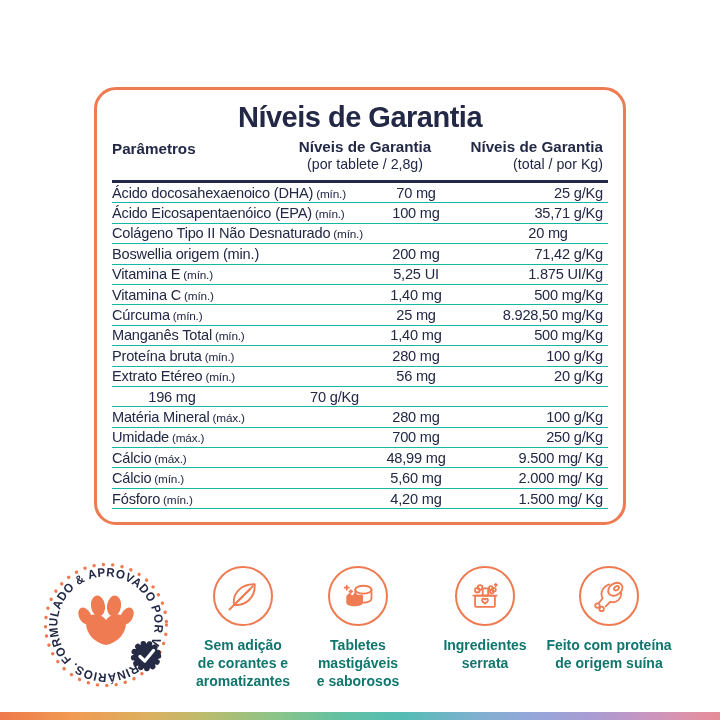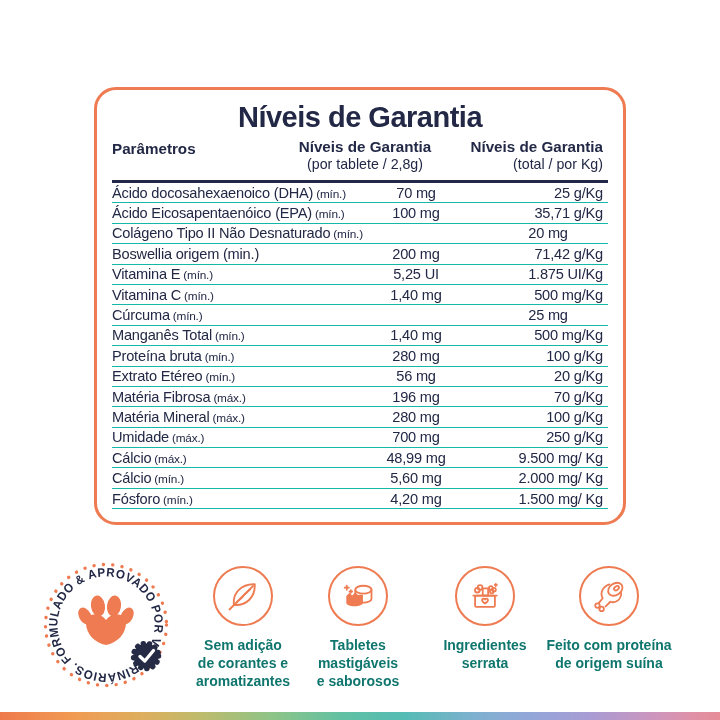--- a/index.html
+++ b/index.html
@@ -108,38 +108,38 @@
           <div class="c3">1.875 UI/Kg</div>
         </div>
       <div class="row">
           <div class="c1"><span>Vitamina C</span><span class="qual">(mín.)</span></div>
           <div class="c2">1,40 mg</div>
           <div class="c3">500 mg/Kg</div>
         </div>
       <div class="row">
           <div class="c1"><span>Cúrcuma</span><span class="qual">(mín.)</span></div>
           <div class="c2">25 mg</div>
+          <div class="c3">8.928,50 mg/Kg</div>
         </div>
       <div class="row">
           <div class="c1"><span>Manganês Total</span><span class="qual">(mín.)</span></div>
           <div class="c2">1,40 mg</div>
           <div class="c3">500 mg/Kg</div>
         </div>
       <div class="row">
           <div class="c1"><span>Proteína bruta</span><span class="qual">(mín.)</span></div>
           <div class="c2">280 mg</div>
           <div class="c3">100 g/Kg</div>
         </div>
       <div class="row">
           <div class="c1"><span>Extrato Etéreo</span><span class="qual">(mín.)</span></div>
           <div class="c2">56 mg</div>
           <div class="c3">20 g/Kg</div>
         </div>
       <div class="row">
-          <div class="c1"><span>Matéria Fibrosa</span><span class="qual">(máx.)</span></div>
           <div class="c2">196 mg</div>
           <div class="c3">70 g/Kg</div>
         </div>
       <div class="row">
           <div class="c1"><span>Matéria Mineral</span><span class="qual">(máx.)</span></div>
           <div class="c2">280 mg</div>
           <div class="c3">100 g/Kg</div>
         </div>
       <div class="row">
           <div class="c1"><span>Umidade</span><span class="qual">(máx.)</span></div>

